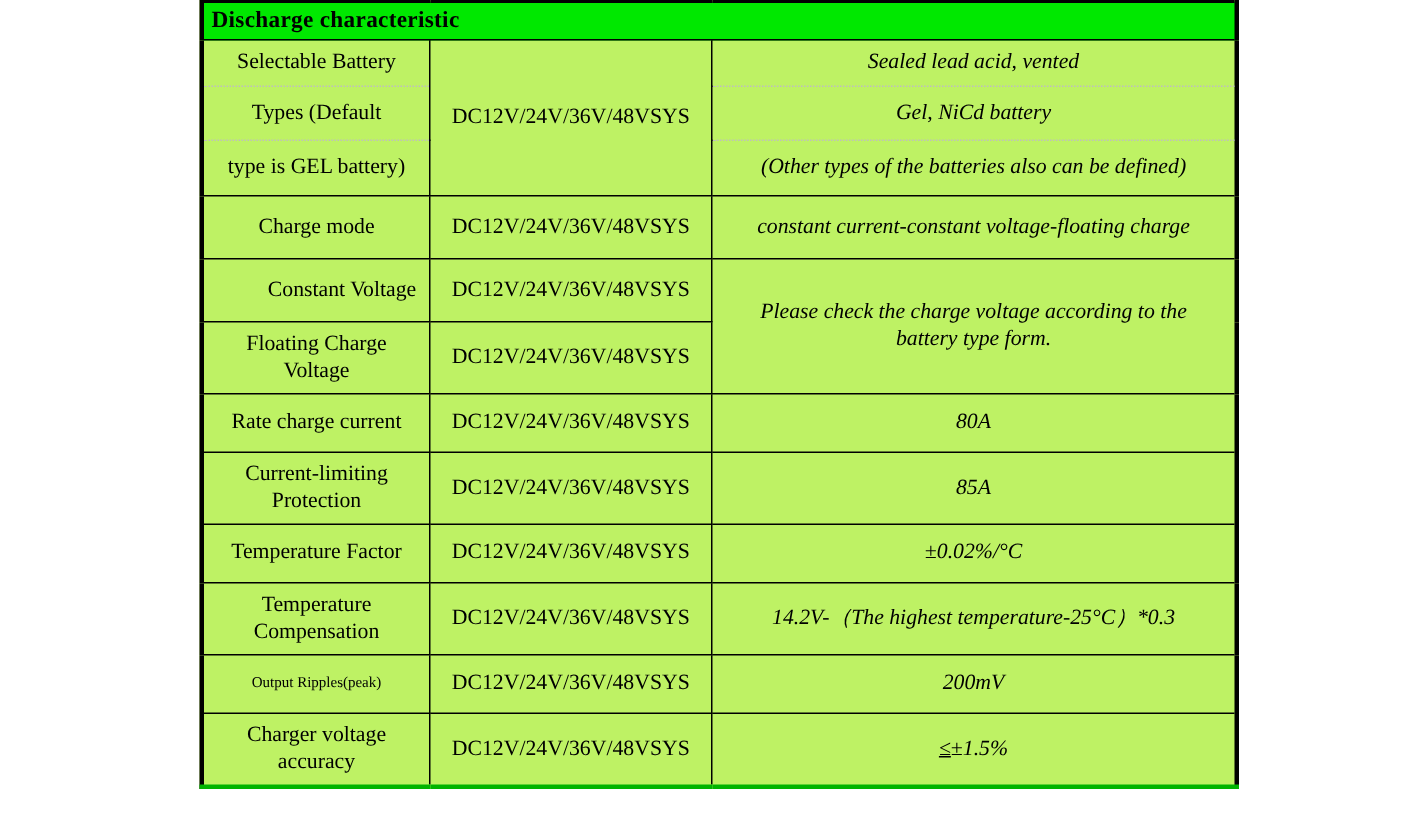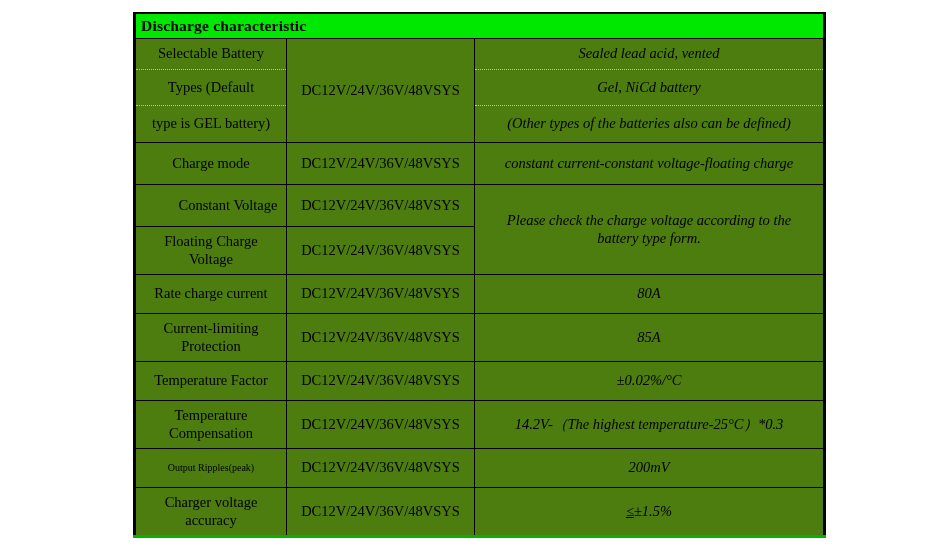--- a/index.html
+++ b/index.html
@@ -7,25 +7,25 @@
     width:939px;height:546px;
     background:#ffffff;
     font-family:"Liberation Serif","DejaVu Serif",serif;
     overflow:hidden;
   }
   #page{position:relative;width:939px;height:546px;background:#fff;}
 
   
   #spec-table{
     position:absolute;
-    left:133px; top:12px;
+    left:133px; top:0px;
     width:690px;
     border-collapse:collapse;
     table-layout:fixed;
-    background:#4d7c0f;
+    background:#bef264;
   }
   #spec-table td{
     padding:0 2px;
     vertical-align:middle;
     text-align:center;
     color:#000;
     font-size:14.5px;
     line-height:1.18;
   }
 

